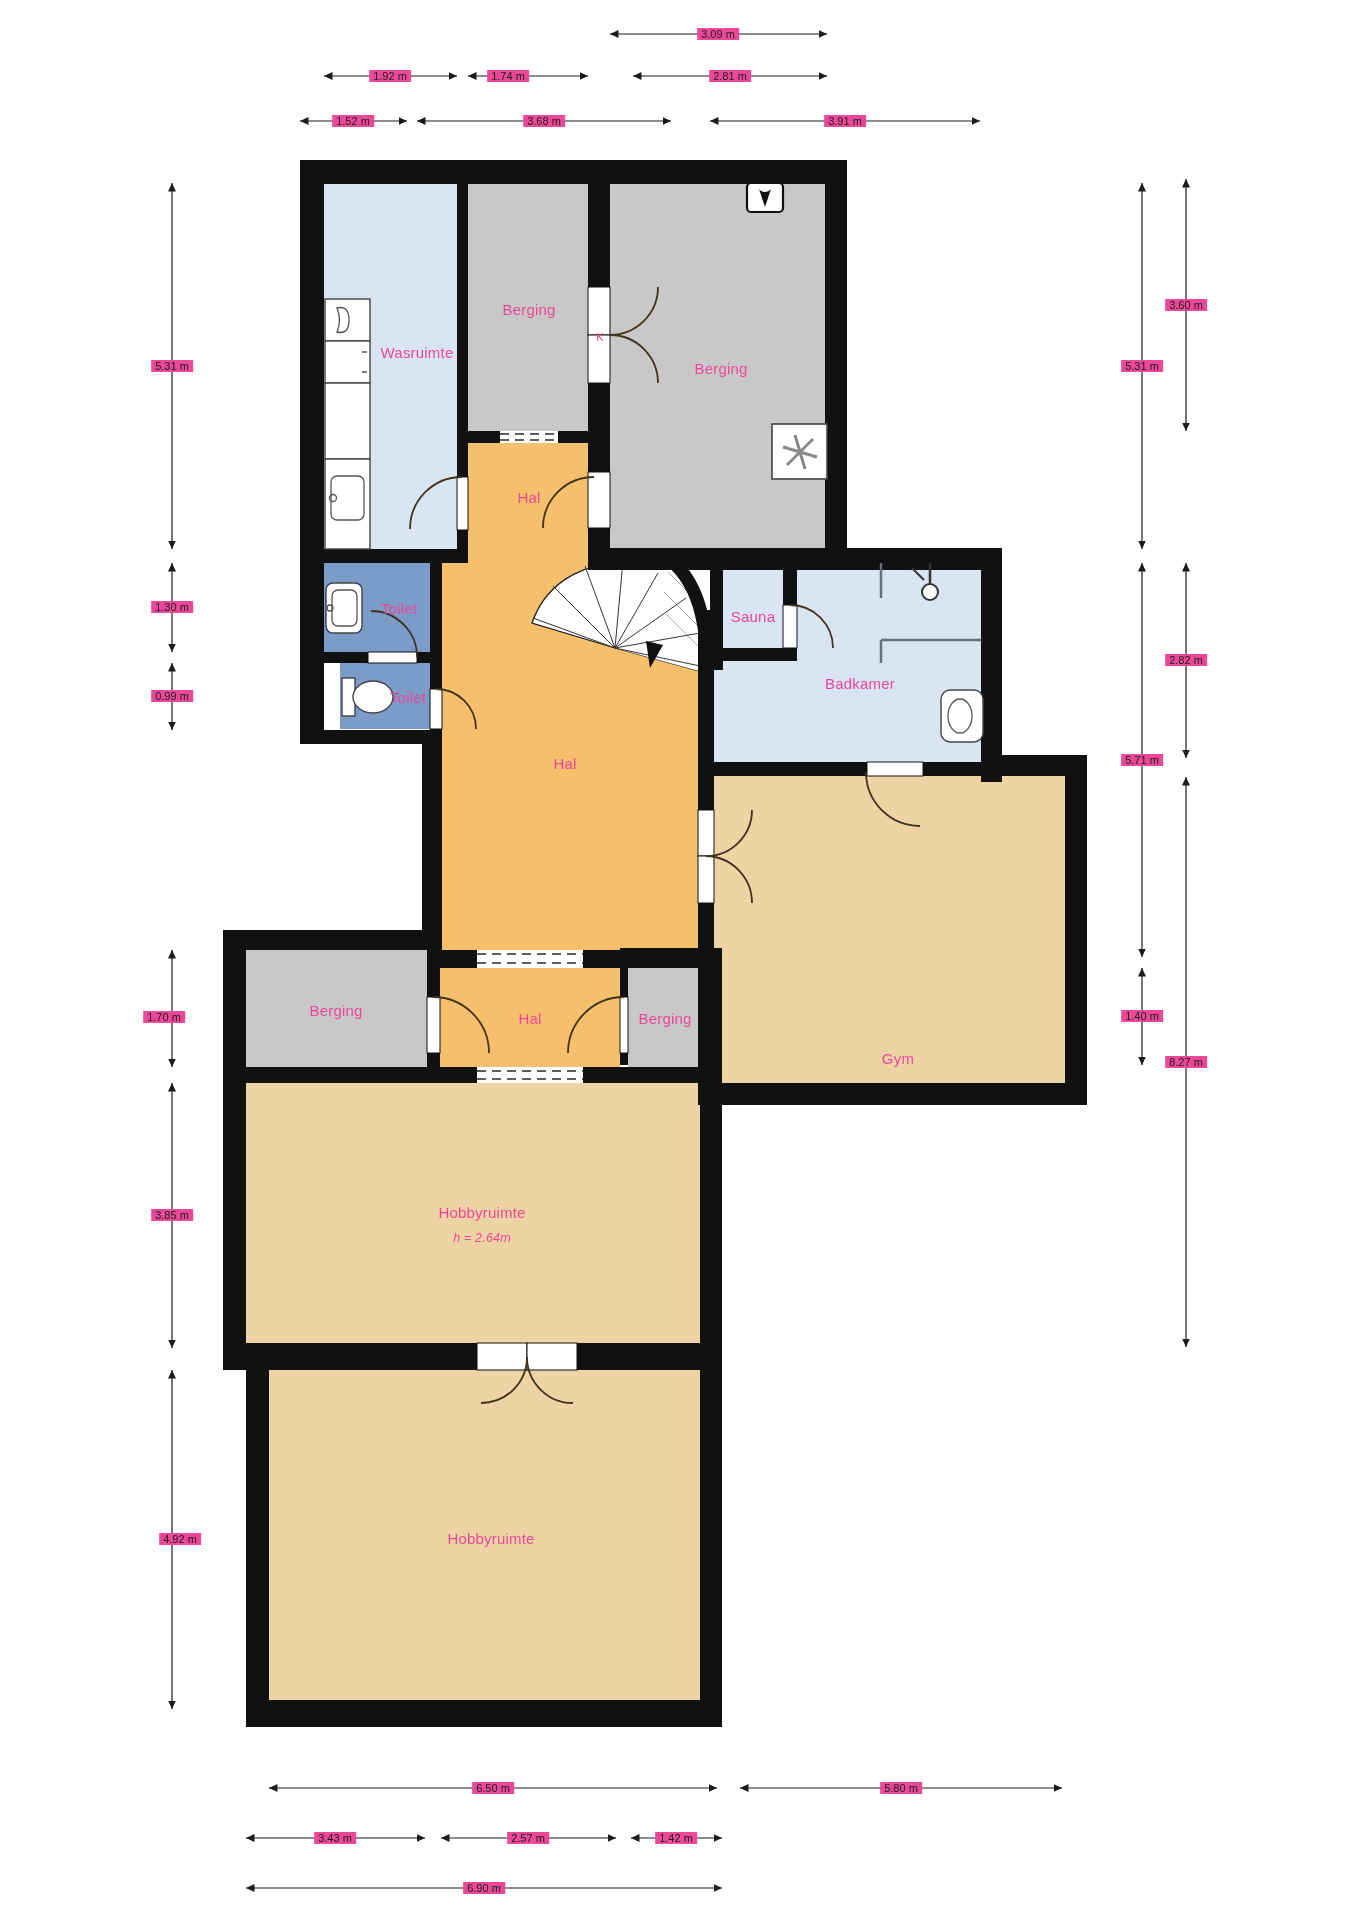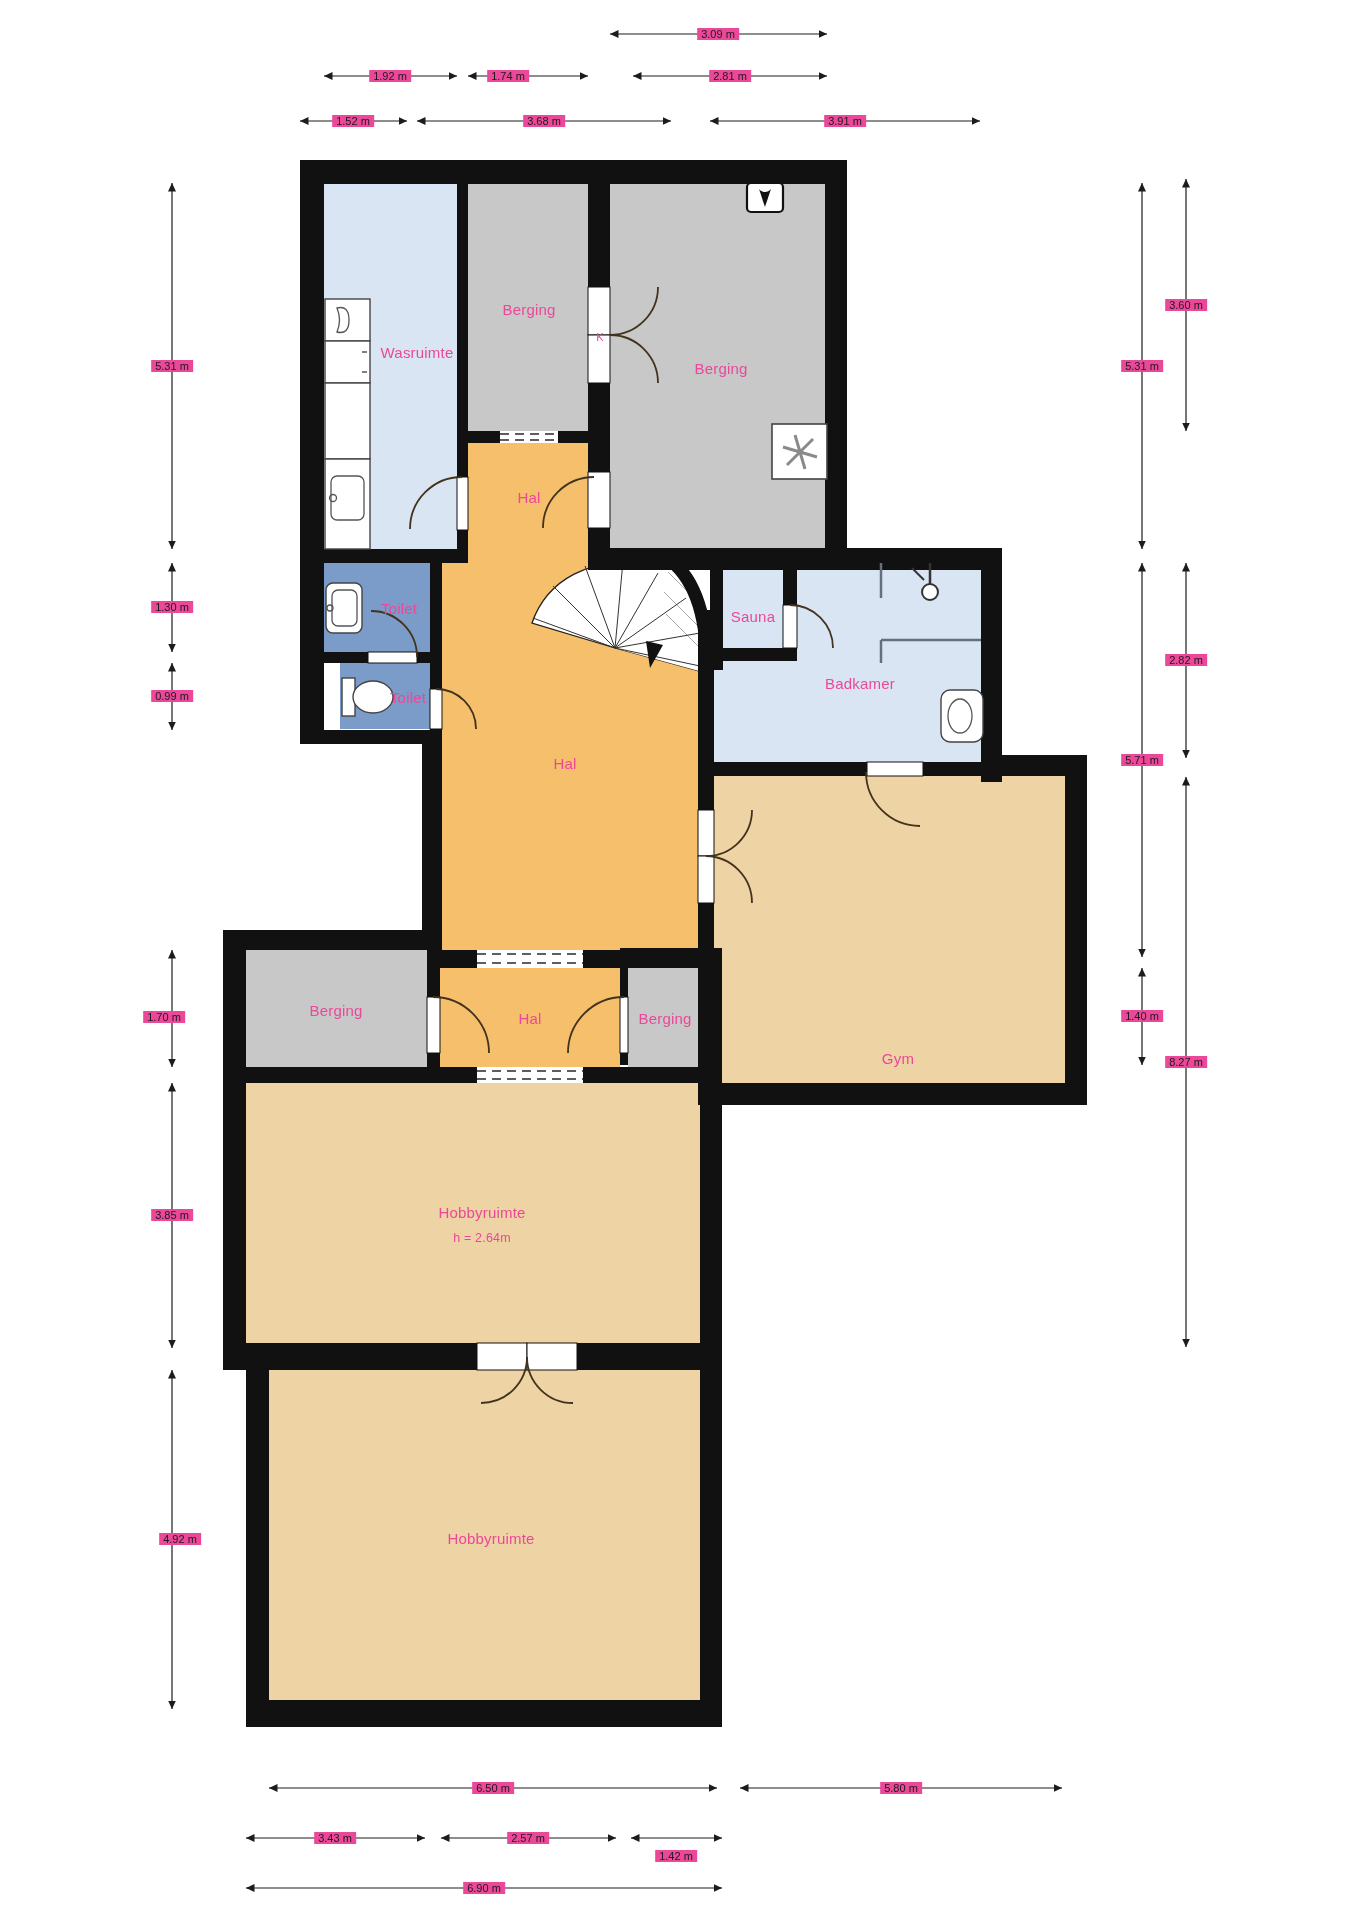--- a/index.html
+++ b/index.html
@@ -18,21 +18,21 @@
   .dashopen{stroke:#2a2a2a;stroke-width:1.6;stroke-dasharray:9 6;fill:none;}
   .fix{fill:#fff;stroke:#444;stroke-width:1.4;}
   .fixthin{fill:none;stroke:#555;stroke-width:1.3;}
   .glass{fill:none;stroke:#66707c;stroke-width:2.5;}
   .tread{stroke:#333;stroke-width:1;}
   .hatch{stroke:#a9a9a9;stroke-width:1;}
   .dimline{stroke:#1c1c1c;stroke-width:1.2;}
   .room-label{position:absolute;transform:translate(-50%,-50%);font-size:15px;color:#ec4899;
               white-space:nowrap;letter-spacing:.2px;}
   .k-label{font-size:11px;}
-  .sub-label{font-size:12.5px;}
+  .sub-label{font-size:12.5px;font-style:italic;}
   .dim{position:absolute;transform:translate(-50%,-50%);font-size:11px;color:#1b1b1b;
        background:#ec4899;padding:0 4px;white-space:nowrap;}
 </style>
 </head>
 <body>
 
 <div class="canvas">
 
 <svg width="1358" height="1920" viewBox="0 0 1358 1920">
   <defs>
@@ -328,16 +328,16 @@
 <div class="dim" style="left:1142px;top:366px;">5.31 m</div>
 <div class="dim" style="left:1142px;top:760px;">5.71 m</div>
 <div class="dim" style="left:1142px;top:1016px;">1.40 m</div>
 <div class="dim" style="left:1186px;top:305px;">3.60 m</div>
 <div class="dim" style="left:1186px;top:660px;">2.82 m</div>
 <div class="dim" style="left:1186px;top:1062px;">8.27 m</div>
 <div class="dim" style="left:493px;top:1788px;">6.50 m</div>
 <div class="dim" style="left:901px;top:1788px;">5.80 m</div>
 <div class="dim" style="left:335px;top:1838px;">3.43 m</div>
 <div class="dim" style="left:528px;top:1838px;">2.57 m</div>
-<div class="dim" style="left:676px;top:1838px;margin-top:18px;">1.42 m</div>
+<div class="dim" style="left:676px;top:1838px;">1.42 m</div>
 <div class="dim" style="left:484px;top:1888px;">6.90 m</div>
 
 </div>
 
 </body></html>

